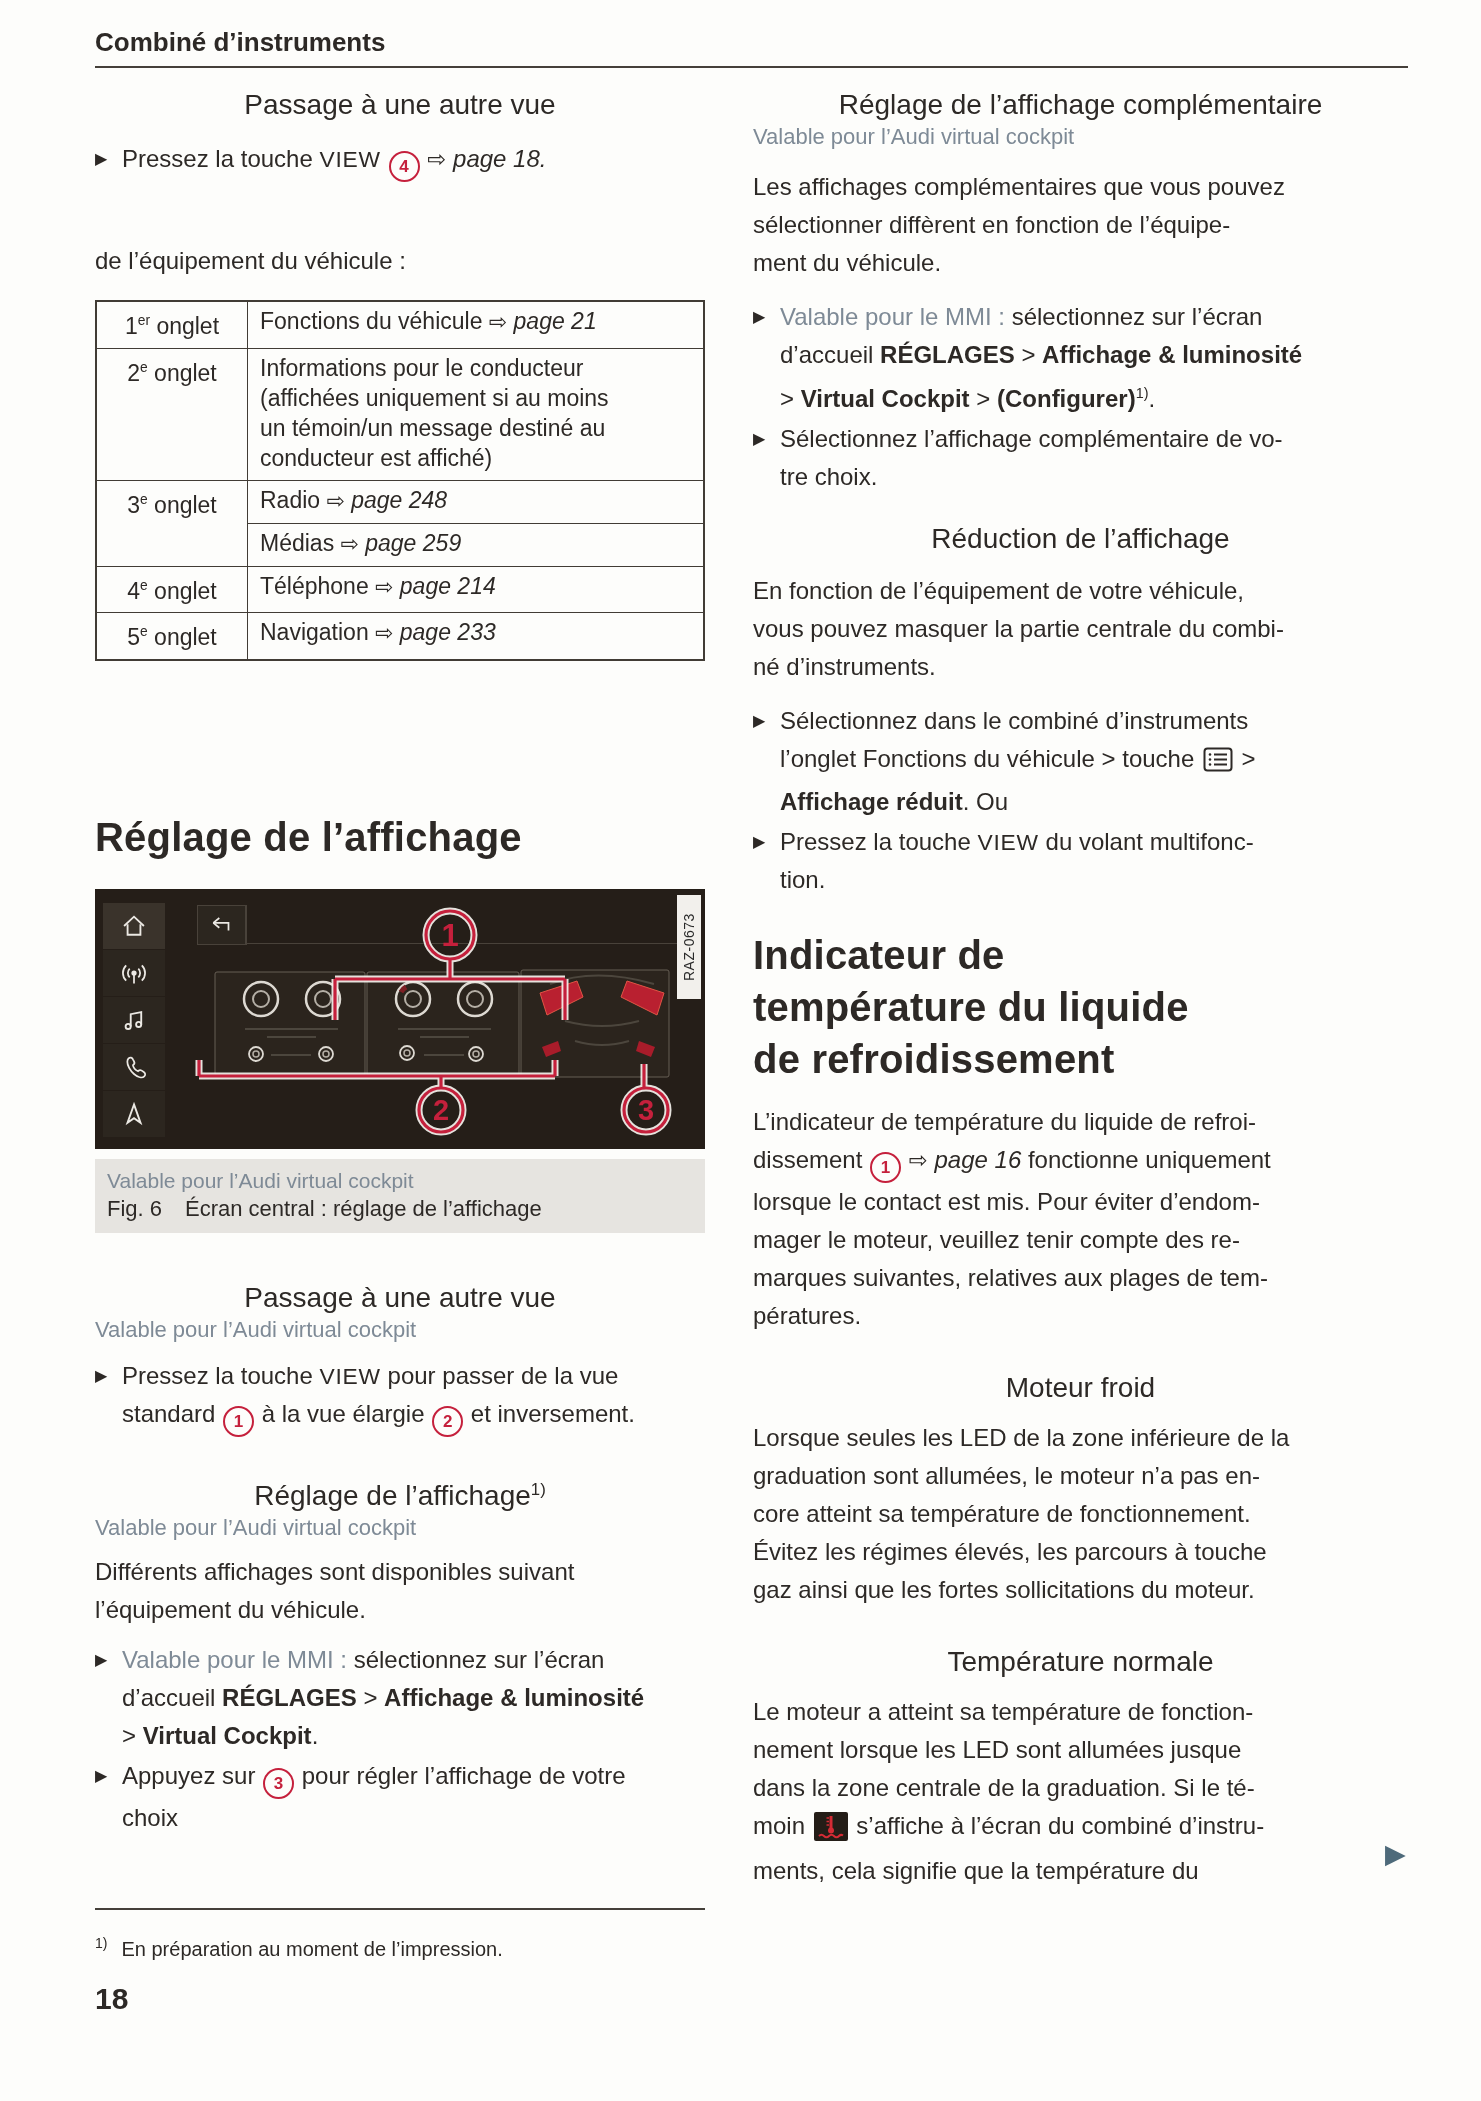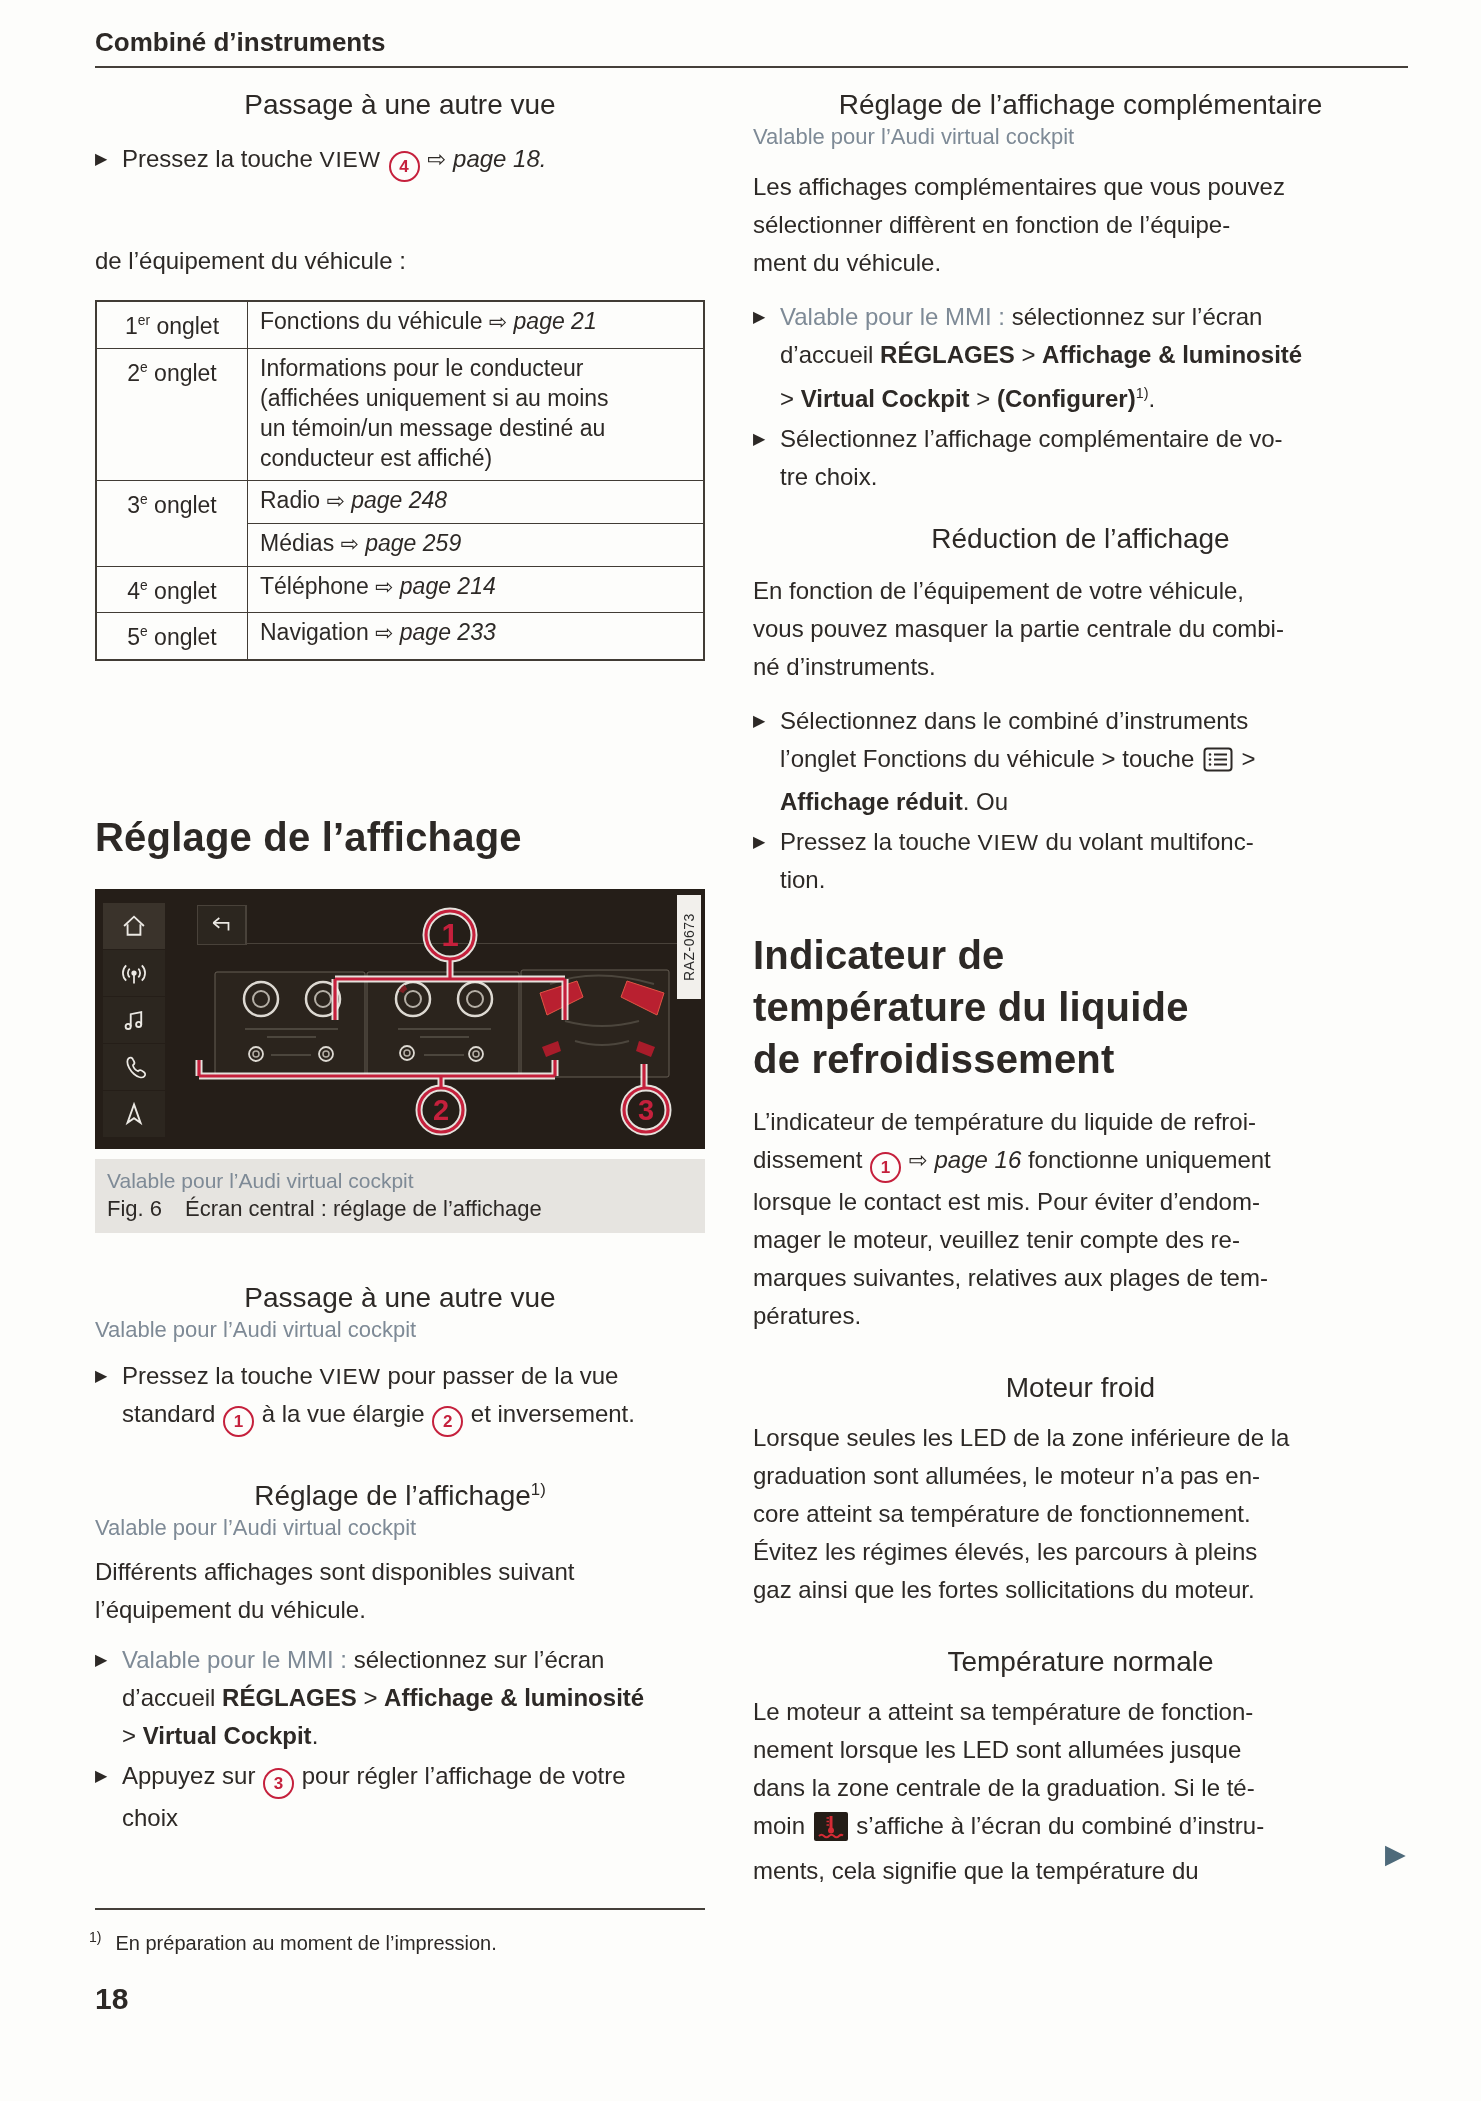--- a/index.html
+++ b/index.html
@@ -33,21 +33,21 @@
     vertical-align:-5px;margin:0 1px;background:transparent;
   }
   .inline-icon{display:inline-block;vertical-align:-5px;margin:0 2px;}
   .inline-icon.coolant-warning-icon{vertical-align:-7px;}
   
   #header-title{position:absolute;left:95px;top:26px;font-size:26px;line-height:32px;font-weight:bold;}
   #header-rule{position:absolute;left:95px;top:66px;width:1313px;height:2px;background:#45403a;}
   #left-col{position:absolute;left:95px;top:88px;width:610px;}
   #right-col{position:absolute;left:753px;top:88px;width:655px;}
   #footnote-rule{position:absolute;left:95px;top:1908px;width:610px;height:2px;background:#45403a;}
-  #footnote{position:absolute;left:89px;top:1926px;font-size:20px;line-height:23px;}
+  #footnote{position:absolute;left:95px;top:1926px;font-size:20px;line-height:34px;}
   #footnote .fmark{font-size:14px;vertical-align:super;margin-right:14px;}
   #page-number{position:absolute;left:95px;top:1982px;font-size:30px;font-weight:bold;}
   #continuation{position:absolute;left:1385px;top:1838px;font-size:27px;color:#4e6a7a;}
   
   .onglet-table{border-collapse:collapse;margin-top:20px;width:100%;
     font-size:23px;line-height:30px;}
   .onglet-table,.onglet-table td{border:2px solid #413c35;}
   .onglet-table td{border-width:1px;padding:4px 12px 7px 12px;vertical-align:top;}
   .onglet-table{border-width:2px;}
   .onglet-table td.tabcol{width:126px;text-align:center;}
@@ -301,21 +301,21 @@
   </div>
   <div class="bullet mt2">
     <span class="bmark">▶</span>
     <div><span>Pressez la touche </span><span class="seg-key">VIEW</span><span> du volant multifonc-</span><br><span>tion.</span></div>
   </div>
 
   <div class="h1 mt30"><span>Indicateur de</span><br><span>température du liquide</span><br><span>de refroidissement</span></div>
   <p class="body mt18"><span>L’indicateur de température du liquide de refroi-</span><br><span>dissement </span><span class="seg-circle">1</span><span> </span><span class="seg-arrow">⇨</span><span class="seg-italic"> page 16</span><span> fonctionne uniquement</span><br><span>lorsque le contact est mis. Pour éviter d’endom-</span><br><span>mager le moteur, veuillez tenir compte des re-</span><br><span>marques suivantes, relatives aux plages de tem-</span><br><span>pératures.</span></p>
 
   <div class="h3 mt24">Moteur froid</div>
-  <p class="body mt14"><span>Lorsque seules les LED de la zone inférieure de la</span><br><span>graduation sont allumées, le moteur n’a pas en-</span><br><span>core atteint sa température de fonctionnement.</span><br><span>Évitez les régimes élevés, les parcours à pleins</span><br><span>gaz ainsi que les fortes sollicitations du moteur.</span></p>
+  <p class="body mt14"><span>Lorsque seules les LED de la zone inférieure de la</span><br><span>graduation sont allumées, le moteur n’a pas en-</span><br><span>core atteint sa température de fonctionnement.</span><br><span>Évitez les régimes élevés, les parcours à touche</span><br><span>gaz ainsi que les fortes sollicitations du moteur.</span></p>
 
   <div class="h3 mt24">Température normale</div>
   <p class="body mt14"><span>Le moteur a atteint sa température de fonction-</span><br><span>nement lorsque les LED sont allumées jusque</span><br><span>dans la zone centrale de la graduation. Si le té-</span><br><span>moin </span><span class="inline-icon coolant-warning-icon"><svg width="34" height="29" viewBox="0 0 34 29">
           <rect x="0" y="0" width="34" height="29" rx="2" fill="#241d17"></rect>
           <path d="M17 4 V17" stroke="#d42b35" stroke-width="3"></path>
           <circle cx="17" cy="18.5" r="3" fill="#d42b35"></circle>
           <path d="M12.5 6 H15 M12.5 9.5 H15 M12.5 13 H15" stroke="#d42b35" stroke-width="1.5"></path>
           <path d="M5 24 q2.5 -2.5 5 0 q2.5 2.5 5 0 q2.5 -2.5 5 0 q2.5 2.5 5 0 q2 -2 4 -0.5" stroke="#d42b35" stroke-width="2" fill="none"></path>
         </svg></span><span> s’affiche à l’écran du combiné d’instru-</span><br><span>ments, cela signifie que la température du</span></p>
 </div>

